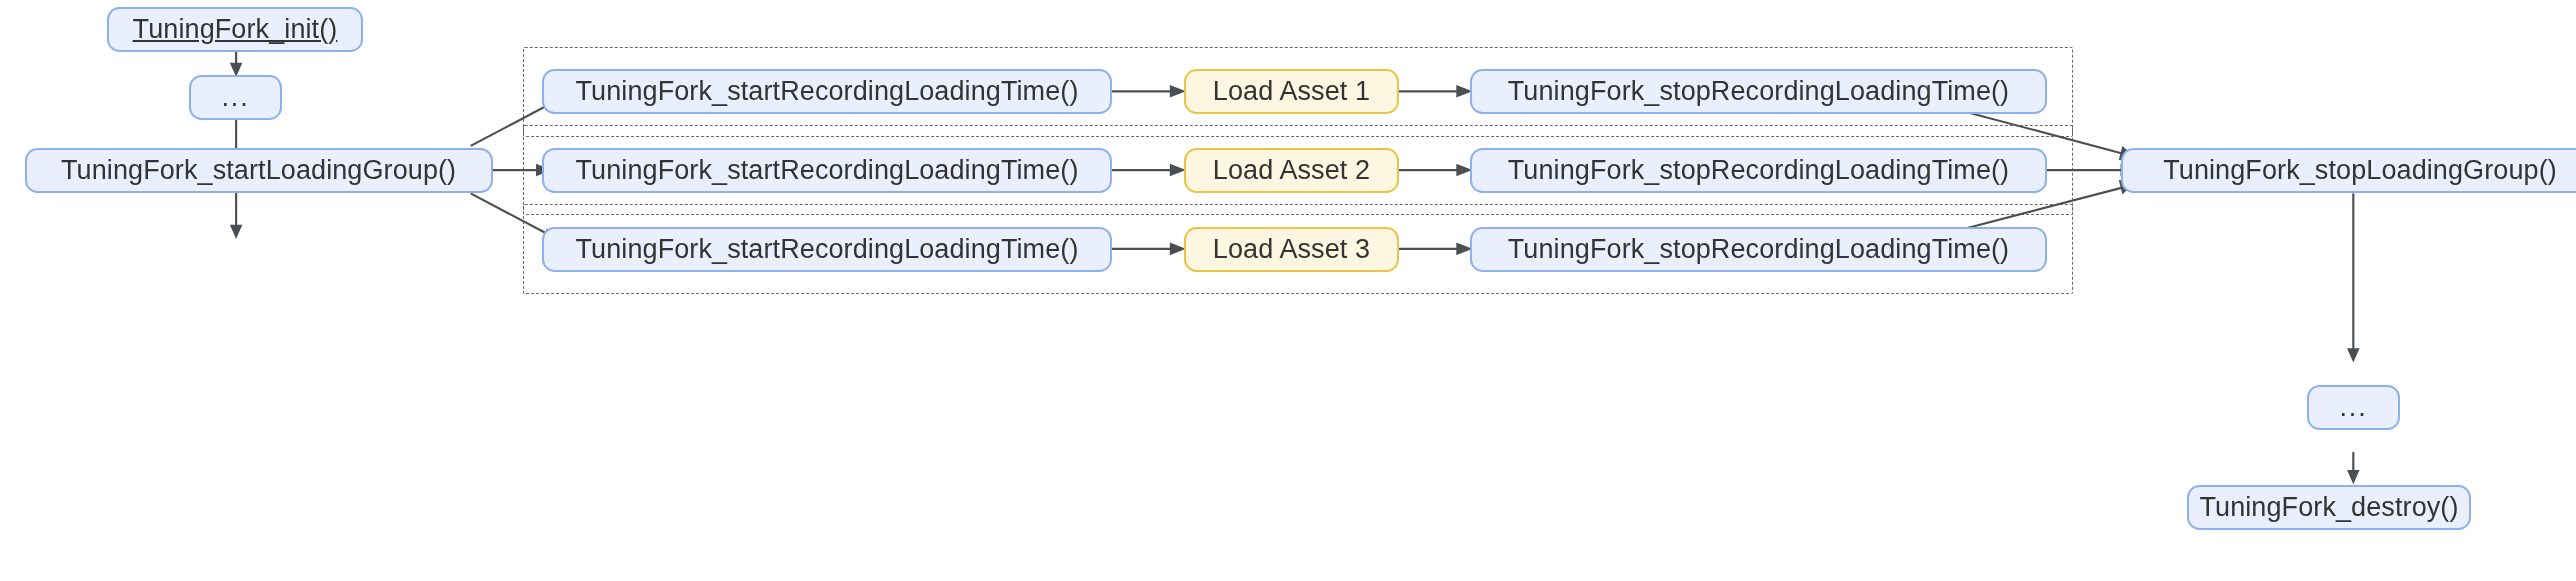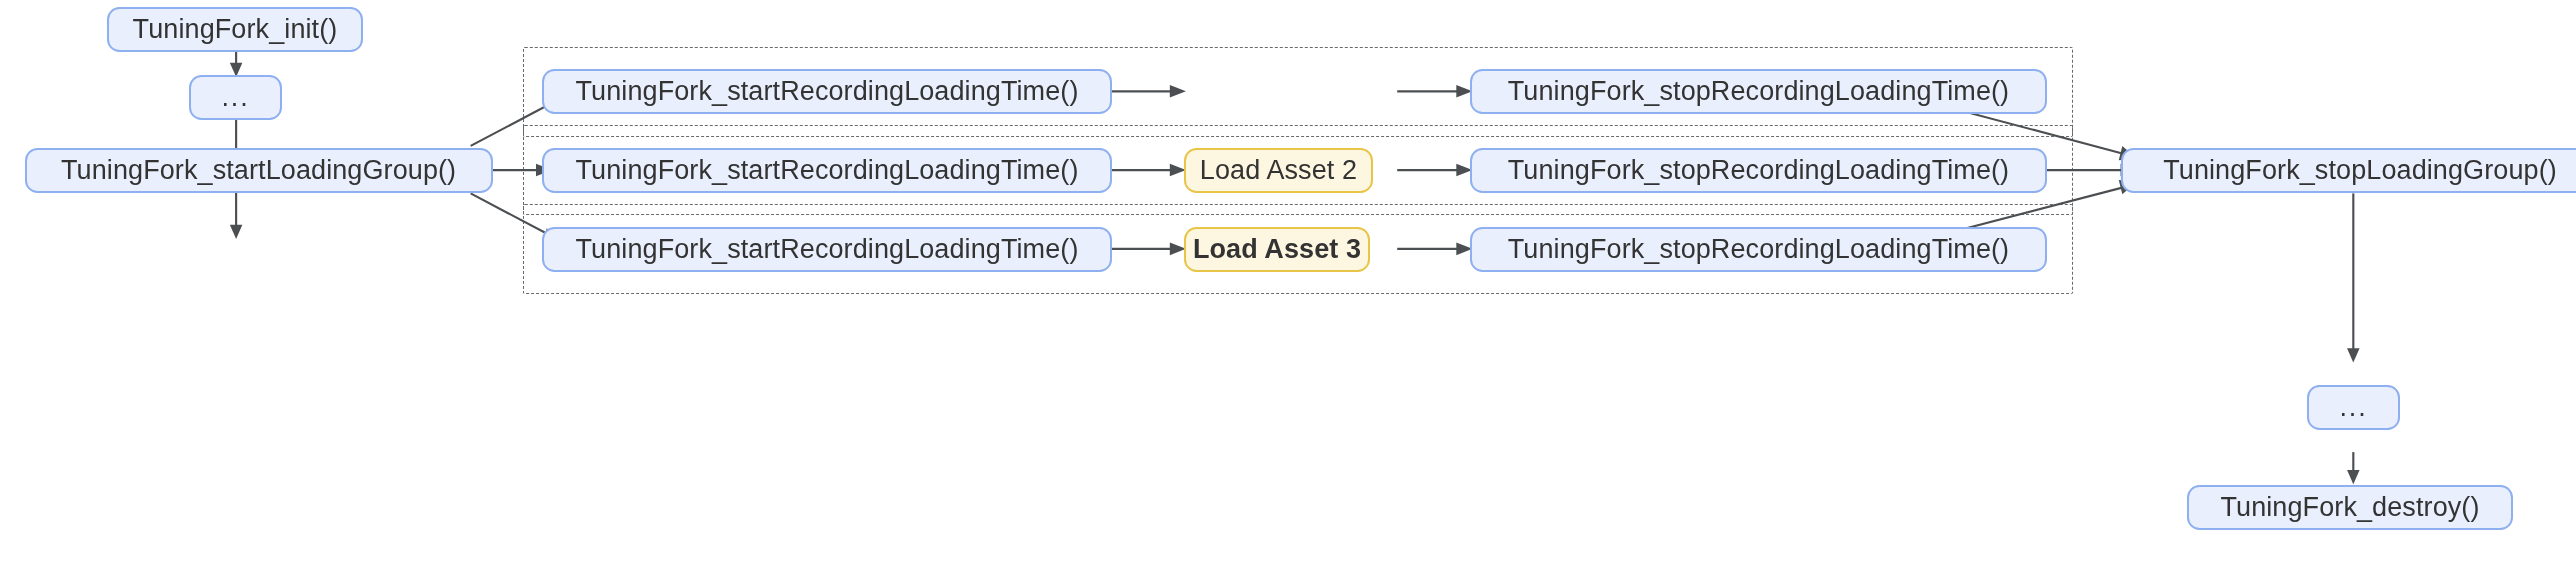--- a/index.html
+++ b/index.html
@@ -119,37 +119,38 @@
     <g>
       <line x1="2628" y1="505" x2="2628" y2="527"></line>
       <polygon points="2621,525 2635,525 2628,541"></polygon>
     </g>
   </svg>
 
   <div class="group" style="left: 523px; top: 47px; width: 1550px; height: 90px;"></div>
   <div class="group" style="left: 523px; top: 125px; width: 1550px; height: 90px;"></div>
   <div class="group" style="left: 523px; top: 204px; width: 1550px; height: 90px;"></div>
 
-  <div class="node blue" style="left:107px;top:7.2px;width:256px;height:45px;">TuningFork_init()</div>
+  <div class="node blue" style="left:107px;top:7.2px;width:256px;height:45px;text-decoration:underline;">TuningFork_init()</div>
 
   <div class="node blue small" style="left: 189px; top: 75px; width: 93px; height: 45px;">...</div>
 
   <div class="node blue" style="left: 3.6px; top: 148px; width: 468px; height: 45px; margin-left: 21px;">TuningFork_startLoadingGroup()</div>
 
   <div class="node blue" style="left: 542px; top: 69px; width: 570px; height: 45px;">TuningFork_startRecordingLoadingTime()</div>
+  <div class="node yellow" style="left: 1184px; top: 69px; width: 215px; height: 45px;">Load Asset 1</div>
   <div class="node blue" style="left: 1470px; top: 69px; width: 577px; height: 45px;">TuningFork_stopRecordingLoadingTime()</div>
 
   <div class="node blue" style="left: 542px; top: 148px; width: 570px; height: 45px;">TuningFork_startRecordingLoadingTime()</div>
-  <div class="node yellow" style="left: 1184px; top: 148px; width: 189px; height: 45px;">Load Asset 2</div>
+  <div class="node yellow" style="left: 1184px; top: 148px; width: 215px; height: 45px;">Load Asset 2</div>
   <div class="node blue" style="left: 1470px; top: 148px; width: 577px; height: 45px;">TuningFork_stopRecordingLoadingTime()</div>
 
   <div class="node blue" style="left: 542px; top: 227px; width: 570px; height: 45px;">TuningFork_startRecordingLoadingTime()</div>
-  <div class="node yellow" style="left: 1184px; top: 227px; width: 186px; height: 45px; font-weight: bold;">Load Asset 3</div>
+  <div class="node yellow" style="left: 1184px; top: 227px; width: 215px; height: 45px;">Load Asset 3</div>
   <div class="node blue" style="left: 1470px; top: 227px; width: 577px; height: 45px;">TuningFork_stopRecordingLoadingTime()</div>
 
   <div class="node blue" style="left: 2121px; top: 148px; width: 478px; height: 45px;">TuningFork_stopLoadingGroup()</div>
 
   <div class="node blue small" style="left: 2307px; top: 385px; width: 93px; height: 45px;">...</div>
 
-  <div class="node blue" style="left: 2187px; top: 485px; width: 326px; height: 45px;">TuningFork_destroy()</div>
+  <div class="node blue" style="left: 2187px; top: 485px; width: 284px; height: 45px;">TuningFork_destroy()</div>
 
 </div>
 
 
 </body></html>

